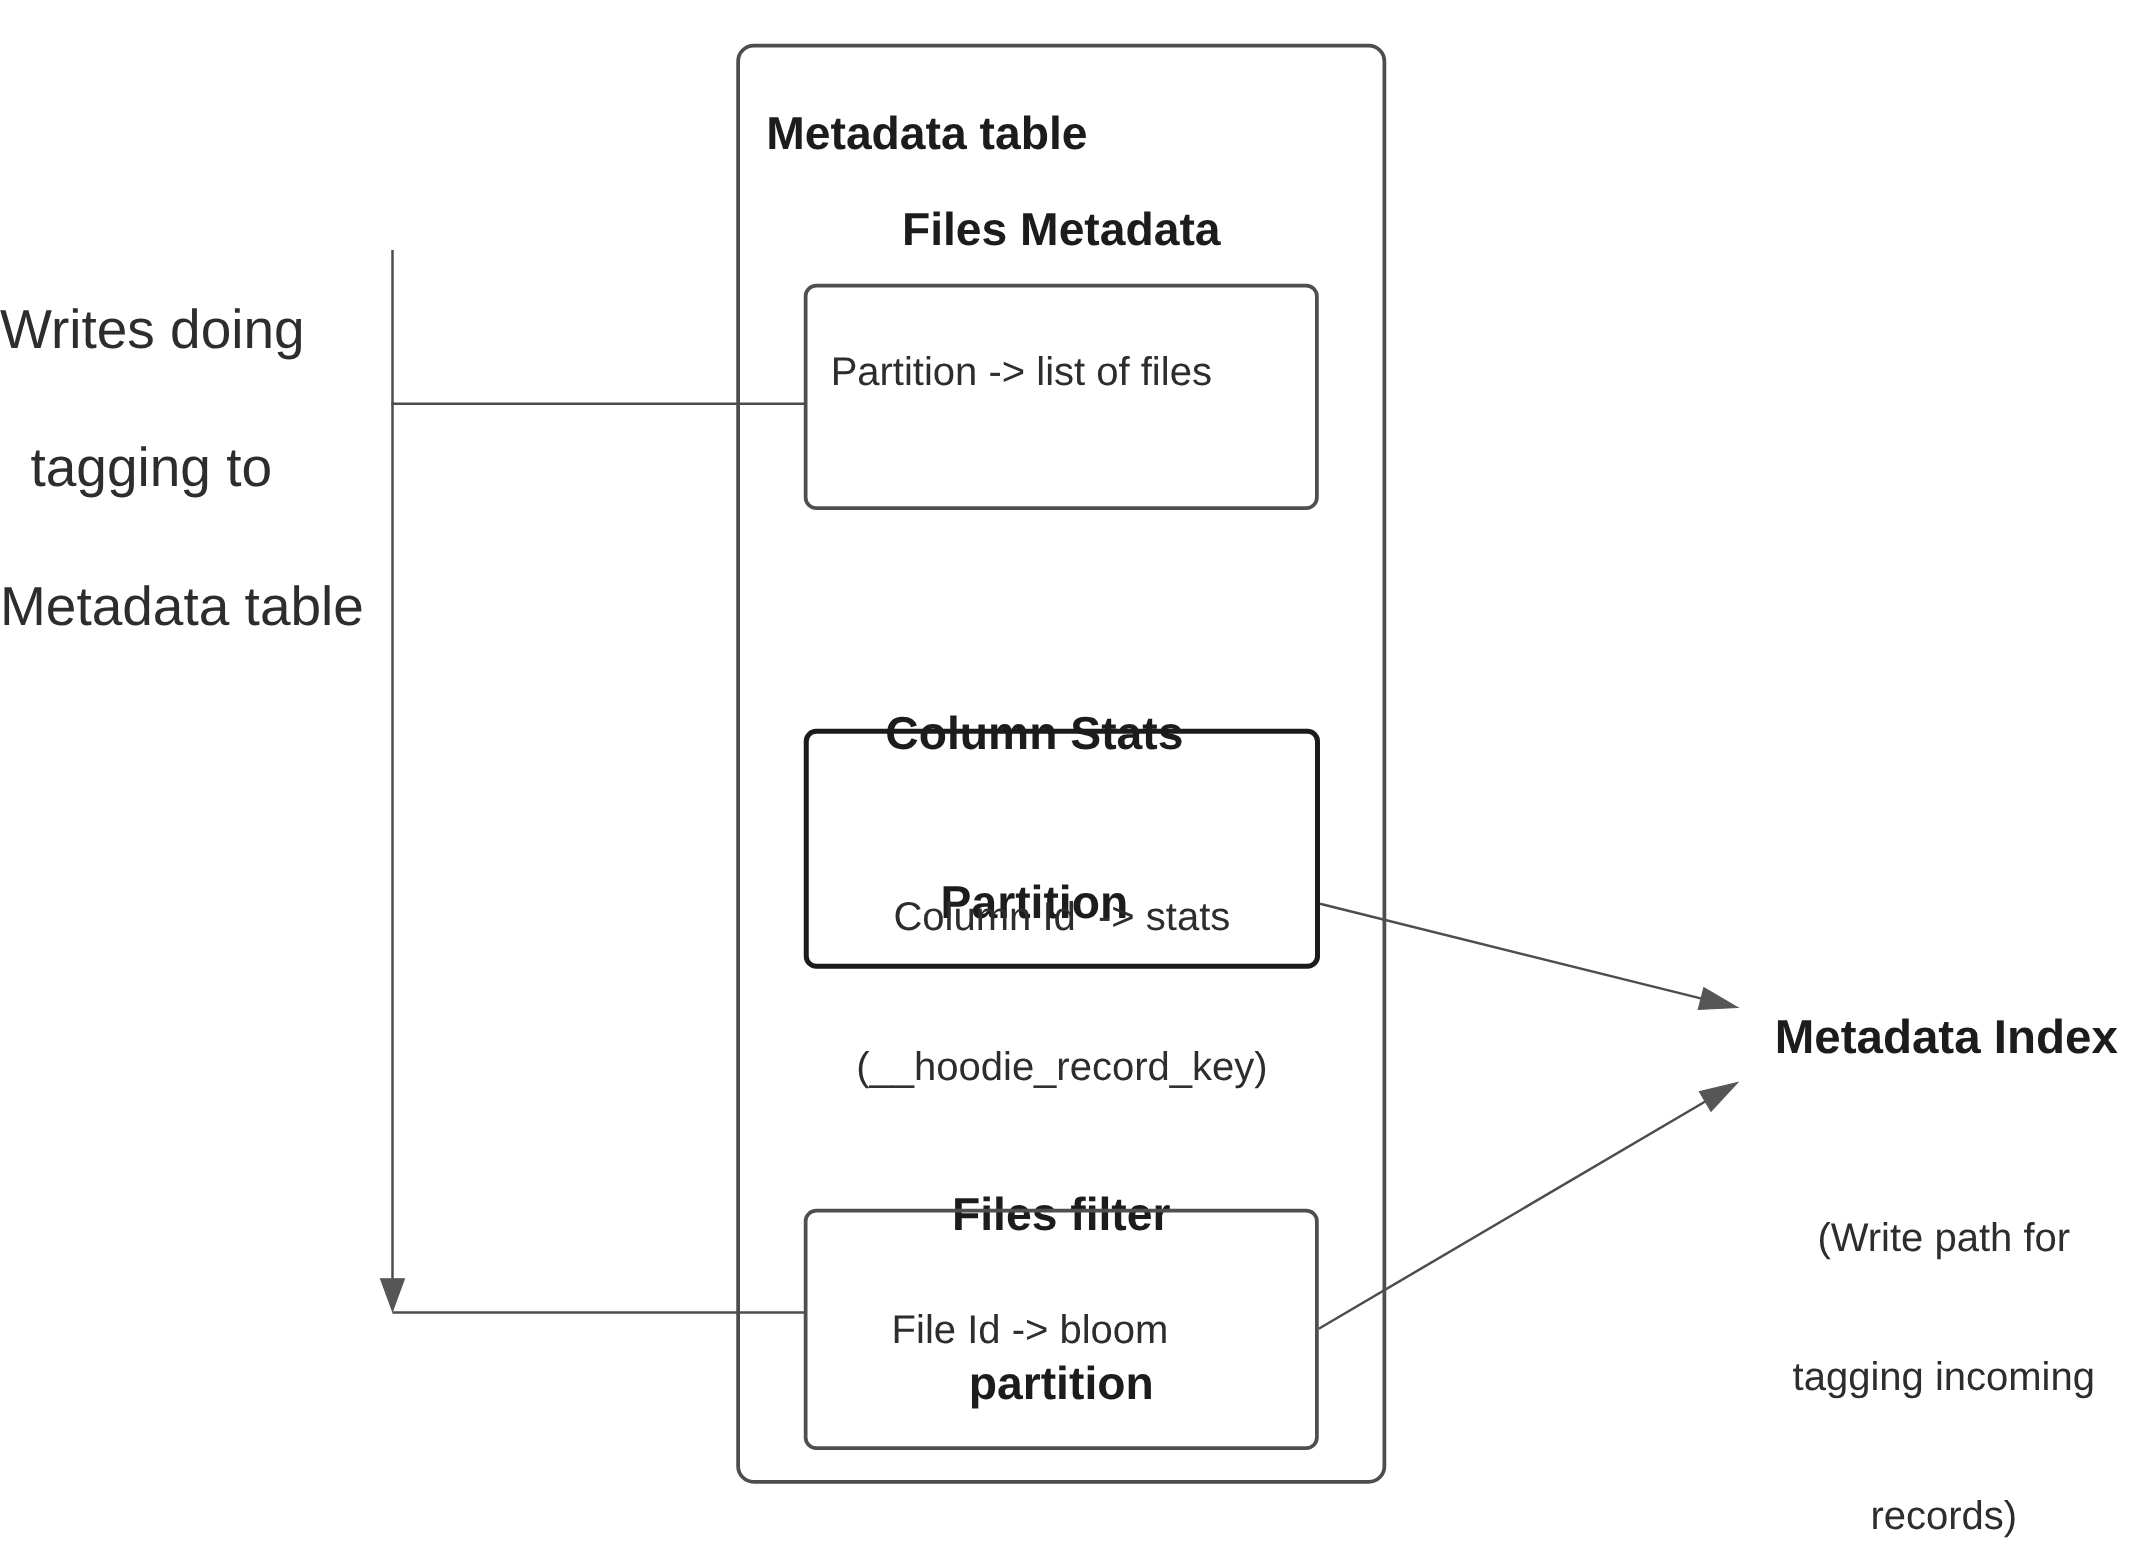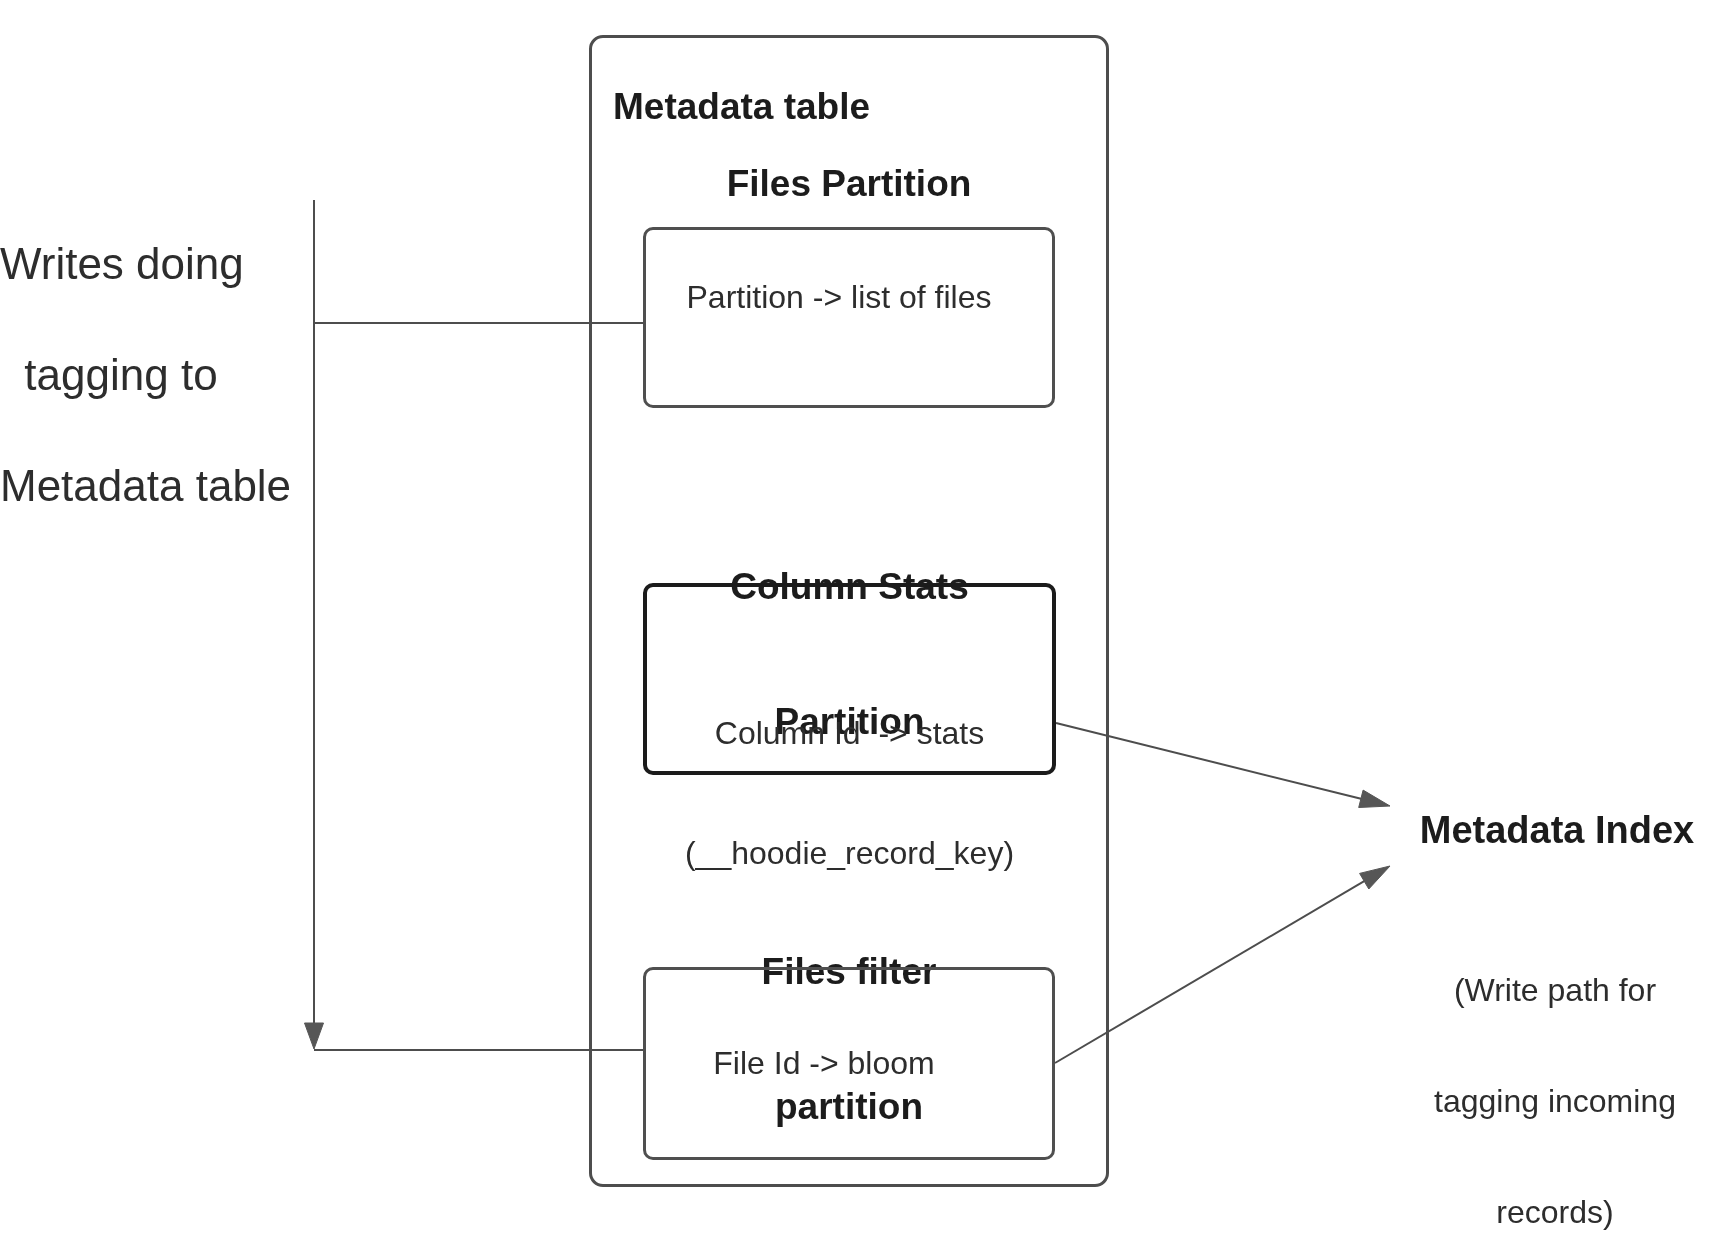--- a/index.html
+++ b/index.html
@@ -63,24 +63,24 @@
   }
   .body-text {
     position: absolute;
     font-size: 32px;
     line-height: 40px;
     color: #2d2d2d;
     text-align: center;
     white-space: pre;
   }
   .files-heading  { left: 643px; top: 165px; width: 412px; line-height: 38px; }
-  .column-heading { left: 643px; top: 474px; width: 413px; }
+  .column-heading { left: 621px; top: 474px; width: 413px; }
   .bloom-heading  { left: 643px; top: 859px; width: 412px; }
 
-  .files-value  { left: 633px; top: 277px; width: 412px; }
+  .files-value  { left: 611px; top: 277px; width: 412px; }
   .column-value { left: 643px; top: 633px; width: 413px; }
   .bloom-value  { left: 656px; top: 1043px; width: 336px; }
 
   .left-note {
     position: absolute;
     left: 0px; top: 171px;
     width: 242px;
     font-size: 44px;
     line-height: 37px;
     color: #2d2d2d;
@@ -139,21 +139,21 @@
 
   <div class="left-note">
     <div>Writes doing</div>
     <div>tagging to</div>
     <div>Metadata table</div>
   </div>
 
   <div class="box outer-box"></div>
   <div class="title-label">Metadata table</div>
 
-  <div class="heading files-heading">Files Partition</div>
+  <div class="heading files-heading">Files Metadata</div>
   <div class="box inner-box files-box"></div>
   <div class="body-text files-value">Partition -&gt; list of files</div>
 
   <div class="heading column-heading">
     <div>Column Stats</div>
     <div>Partition</div>
   </div>
   <div class="box inner-box emphasis column-box"></div>
   <div class="body-text column-value">
     <div>Column Id  -&gt; stats</div>

